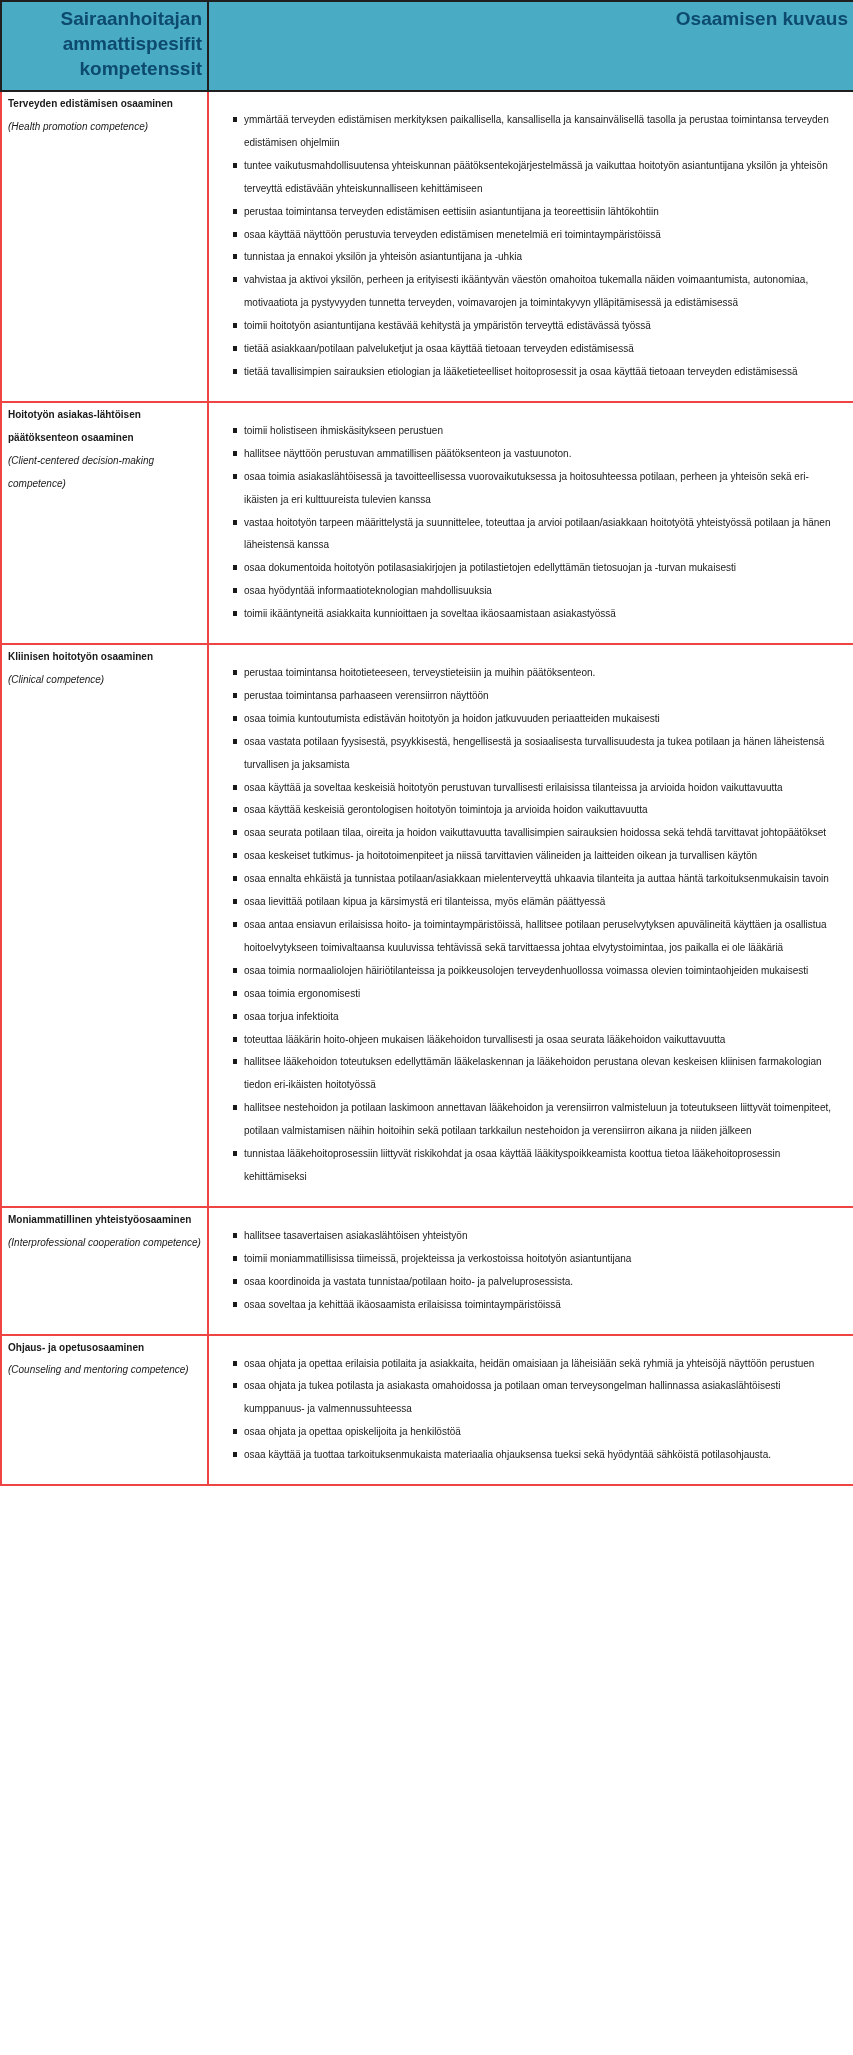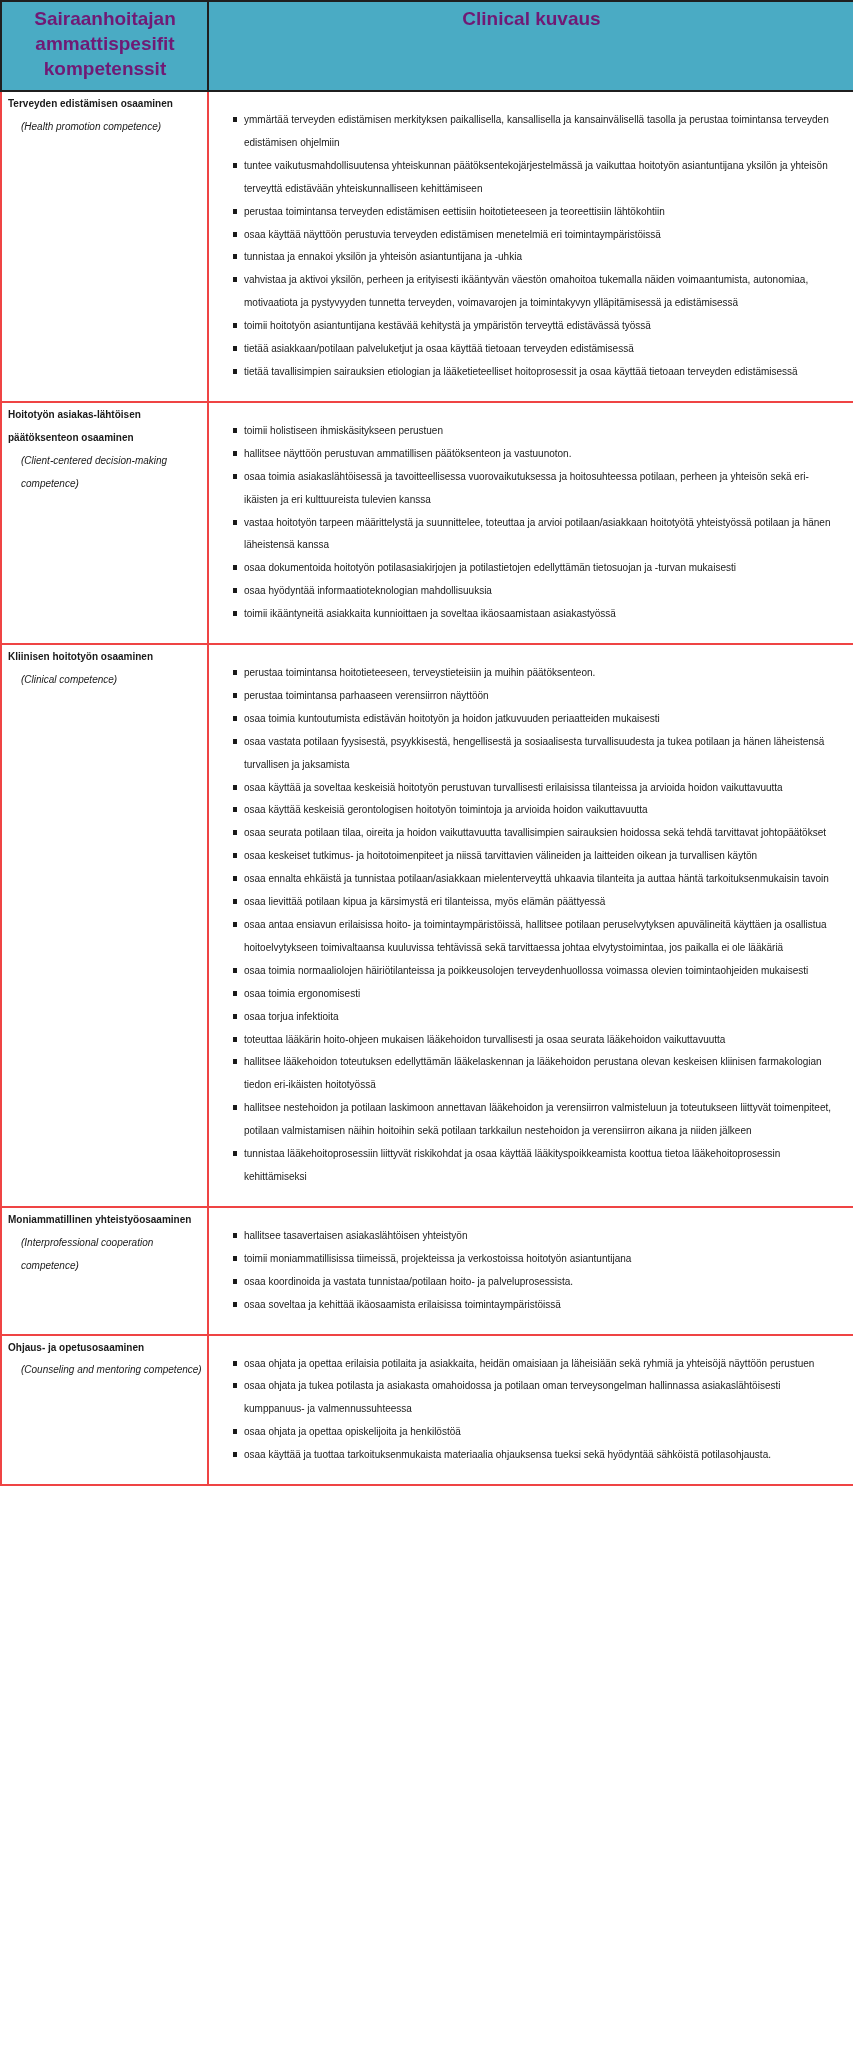--- a/index.html
+++ b/index.html
@@ -1,58 +1,58 @@
 <!DOCTYPE html>
 <html><head>
 <meta charset="utf-8">
 <style>
   html, body { margin: 0; padding: 0; background: #ffffff; }
   body { width: 853px; font-family: "Liberation Sans", sans-serif; color: #1a1a1a; }
   table.comp { width: 853px; border-collapse: collapse; table-layout: fixed; }
   table.comp col.c1 { width: 207px; }
   table.comp col.c2 { width: 646px; }
-  th { background: #4aabc4; color: #701a75; text-align: center; vertical-align: top;
+  th { background: #4aabc4; color: #0c4a6e; text-align: right; vertical-align: top;
        font-size: 19px; font-weight: bold; line-height: 25px; padding: 4px 5px 2px 6px;
        border: 2px solid #1f1f1f; }
   th.h1 { height: 82px; }
   td { vertical-align: top; border: 2px solid #ef4444; padding: 1px 4px 1px 6px;
        font-size: 10px; line-height: 22.9px; }
   td.name { font-weight: bold; }
   td.name .title { display: block; }
-  td.name .en { display: block; font-style: italic; font-weight: normal; margin-left: 13px; }
+  td.name .en { display: block; font-style: italic; font-weight: normal; }
   ul.items { list-style: none; margin: 16px; padding: 0; }
   ul.items li { position: relative; padding-left: 13px; }
   ul.items li::before { content: ""; position: absolute; left: 2px; top: 8px;
        width: 4px; height: 5px; background: #1a1a1a; }
 </style>
 </head>
 <body>
 
 <table class="comp">
   <colgroup>
       <col class="c1">
       <col class="c2">
     </colgroup>
   <thead>
     <tr>
       <th class="h1">Sairaanhoitajan ammattispesifit kompetenssit</th>
-      <th>Clinical kuvaus</th>
+      <th>Osaamisen kuvaus</th>
     </tr>
   </thead>
   <tbody id="rows">
       <tr>
         <td class="name">
           <span class="title">Terveyden edistämisen osaaminen</span>
           <span class="en">(Health promotion competence)</span>
         </td>
         <td>
           <ul class="items">
             <li>ymmärtää terveyden edistämisen merkityksen paikallisella, kansallisella ja kansainvälisellä tasolla ja perustaa toimintansa terveyden edistämisen ohjelmiin</li>
             <li>tuntee vaikutusmahdollisuutensa yhteiskunnan päätöksentekojärjestelmässä ja vaikuttaa hoitotyön asiantuntijana yksilön ja yhteisön terveyttä edistävään yhteiskunnalliseen kehittämiseen</li>
-            <li>perustaa toimintansa terveyden edistämisen eettisiin hoitotieteeseen ja teoreettisiin lähtökohtiin</li>
+            <li>perustaa toimintansa terveyden edistämisen eettisiin asiantuntijana ja teoreettisiin lähtökohtiin</li>
             <li>osaa käyttää näyttöön perustuvia terveyden edistämisen menetelmiä eri toimintaympäristöissä</li>
             <li>tunnistaa ja ennakoi yksilön ja yhteisön asiantuntijana ja -uhkia</li>
             <li>vahvistaa ja aktivoi yksilön, perheen ja erityisesti ikääntyvän väestön omahoitoa tukemalla näiden voimaantumista, autonomiaa, motivaatiota ja pystyvyyden tunnetta terveyden, voimavarojen ja toimintakyvyn ylläpitämisessä ja edistämisessä</li>
             <li>toimii hoitotyön asiantuntijana kestävää kehitystä ja ympäristön terveyttä edistävässä työssä</li>
             <li>tietää asiakkaan/potilaan palveluketjut ja osaa käyttää tietoaan terveyden edistämisessä</li>
             <li>tietää tavallisimpien sairauksien etiologian ja lääketieteelliset hoitoprosessit ja osaa käyttää tietoaan terveyden edistämisessä</li>
           </ul>
         </td>
       </tr>
       <tr>

